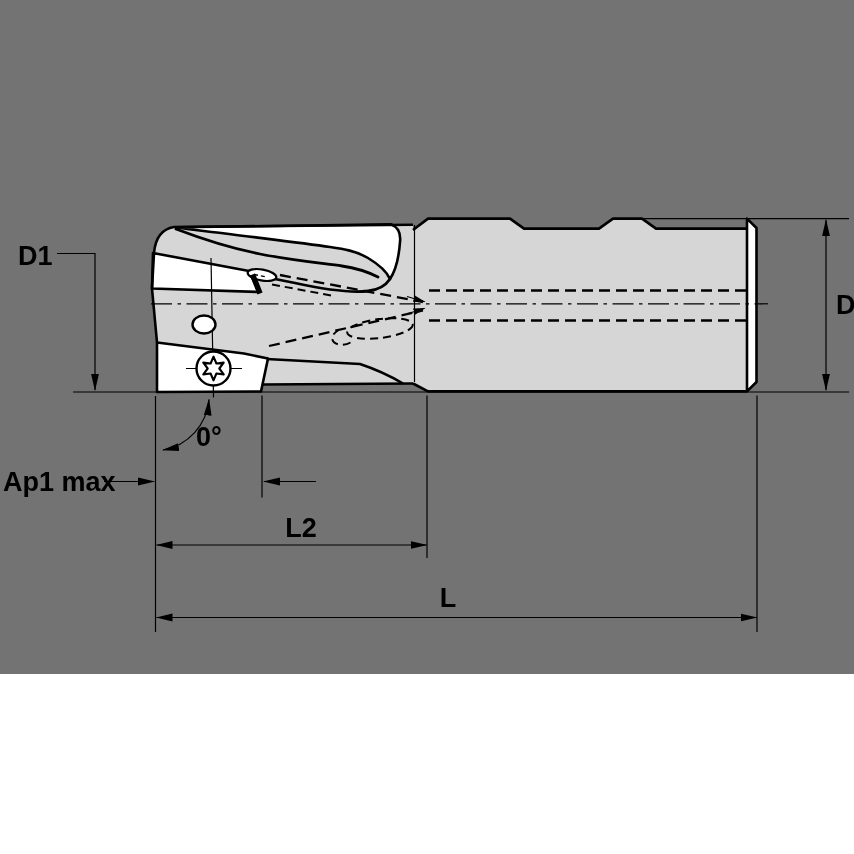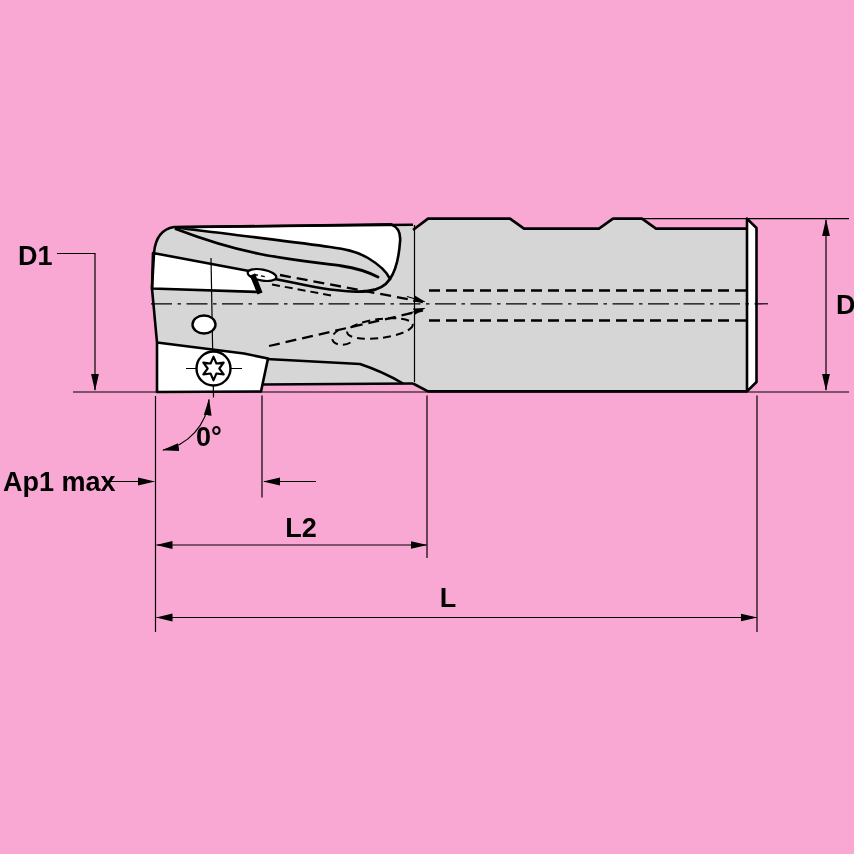--- a/index.html
+++ b/index.html
@@ -1,16 +1,16 @@
 <!DOCTYPE html>
 <html><head>
 <meta charset="utf-8">
 <style>
   html,body { margin:0; padding:0; background:#ffffff; }
-  .stage { position:relative; width:854px; height:854px; background:#f9a8d4; overflow:hidden; }
+  .stage { position:relative; width:854px; height:674px; background:#737373; overflow:hidden; }
   svg { display:block; }
   .lbl {
     font-family:"Liberation Sans", sans-serif;
     font-weight:bold;
     font-size:27px;
     fill:#000000;
   }
   .ln   { stroke:#000000; fill:none; stroke-width:2.6; stroke-linejoin:round; }
   .ln28 { stroke:#000000; fill:none; stroke-width:2.8; stroke-linejoin:round; stroke-linecap:round; }
   .thin { stroke:#000000; fill:none; stroke-width:1.2; }

